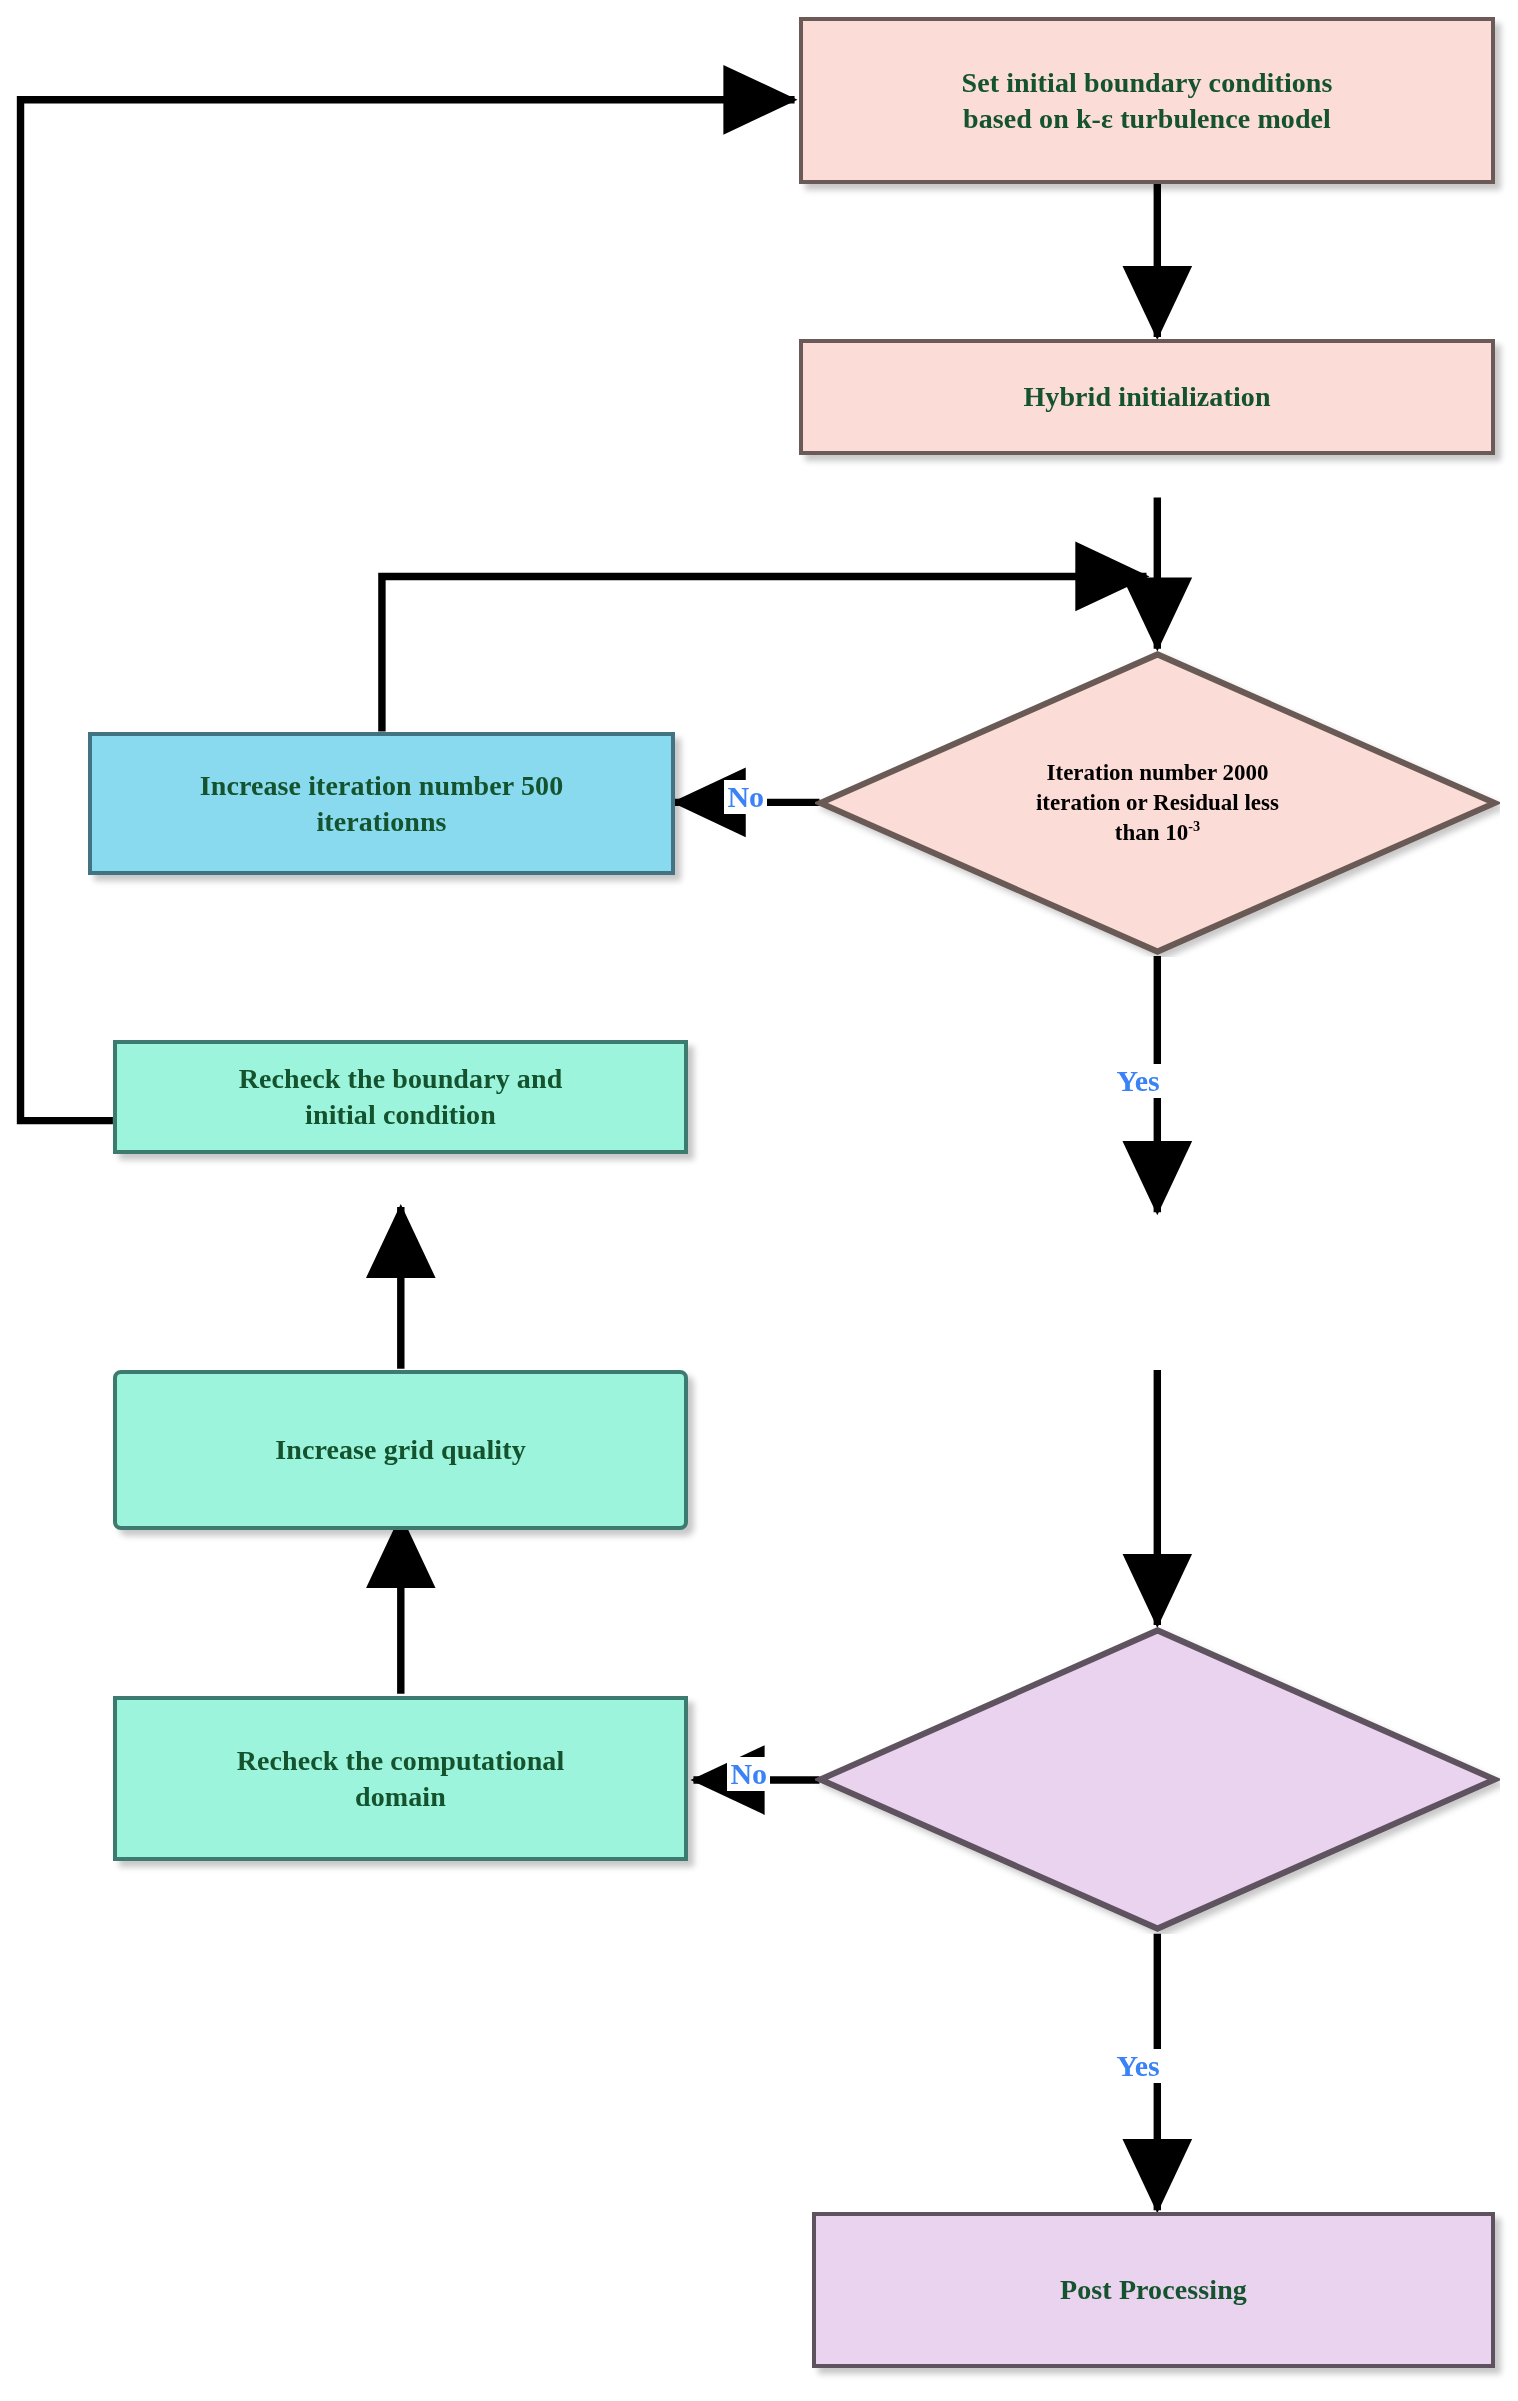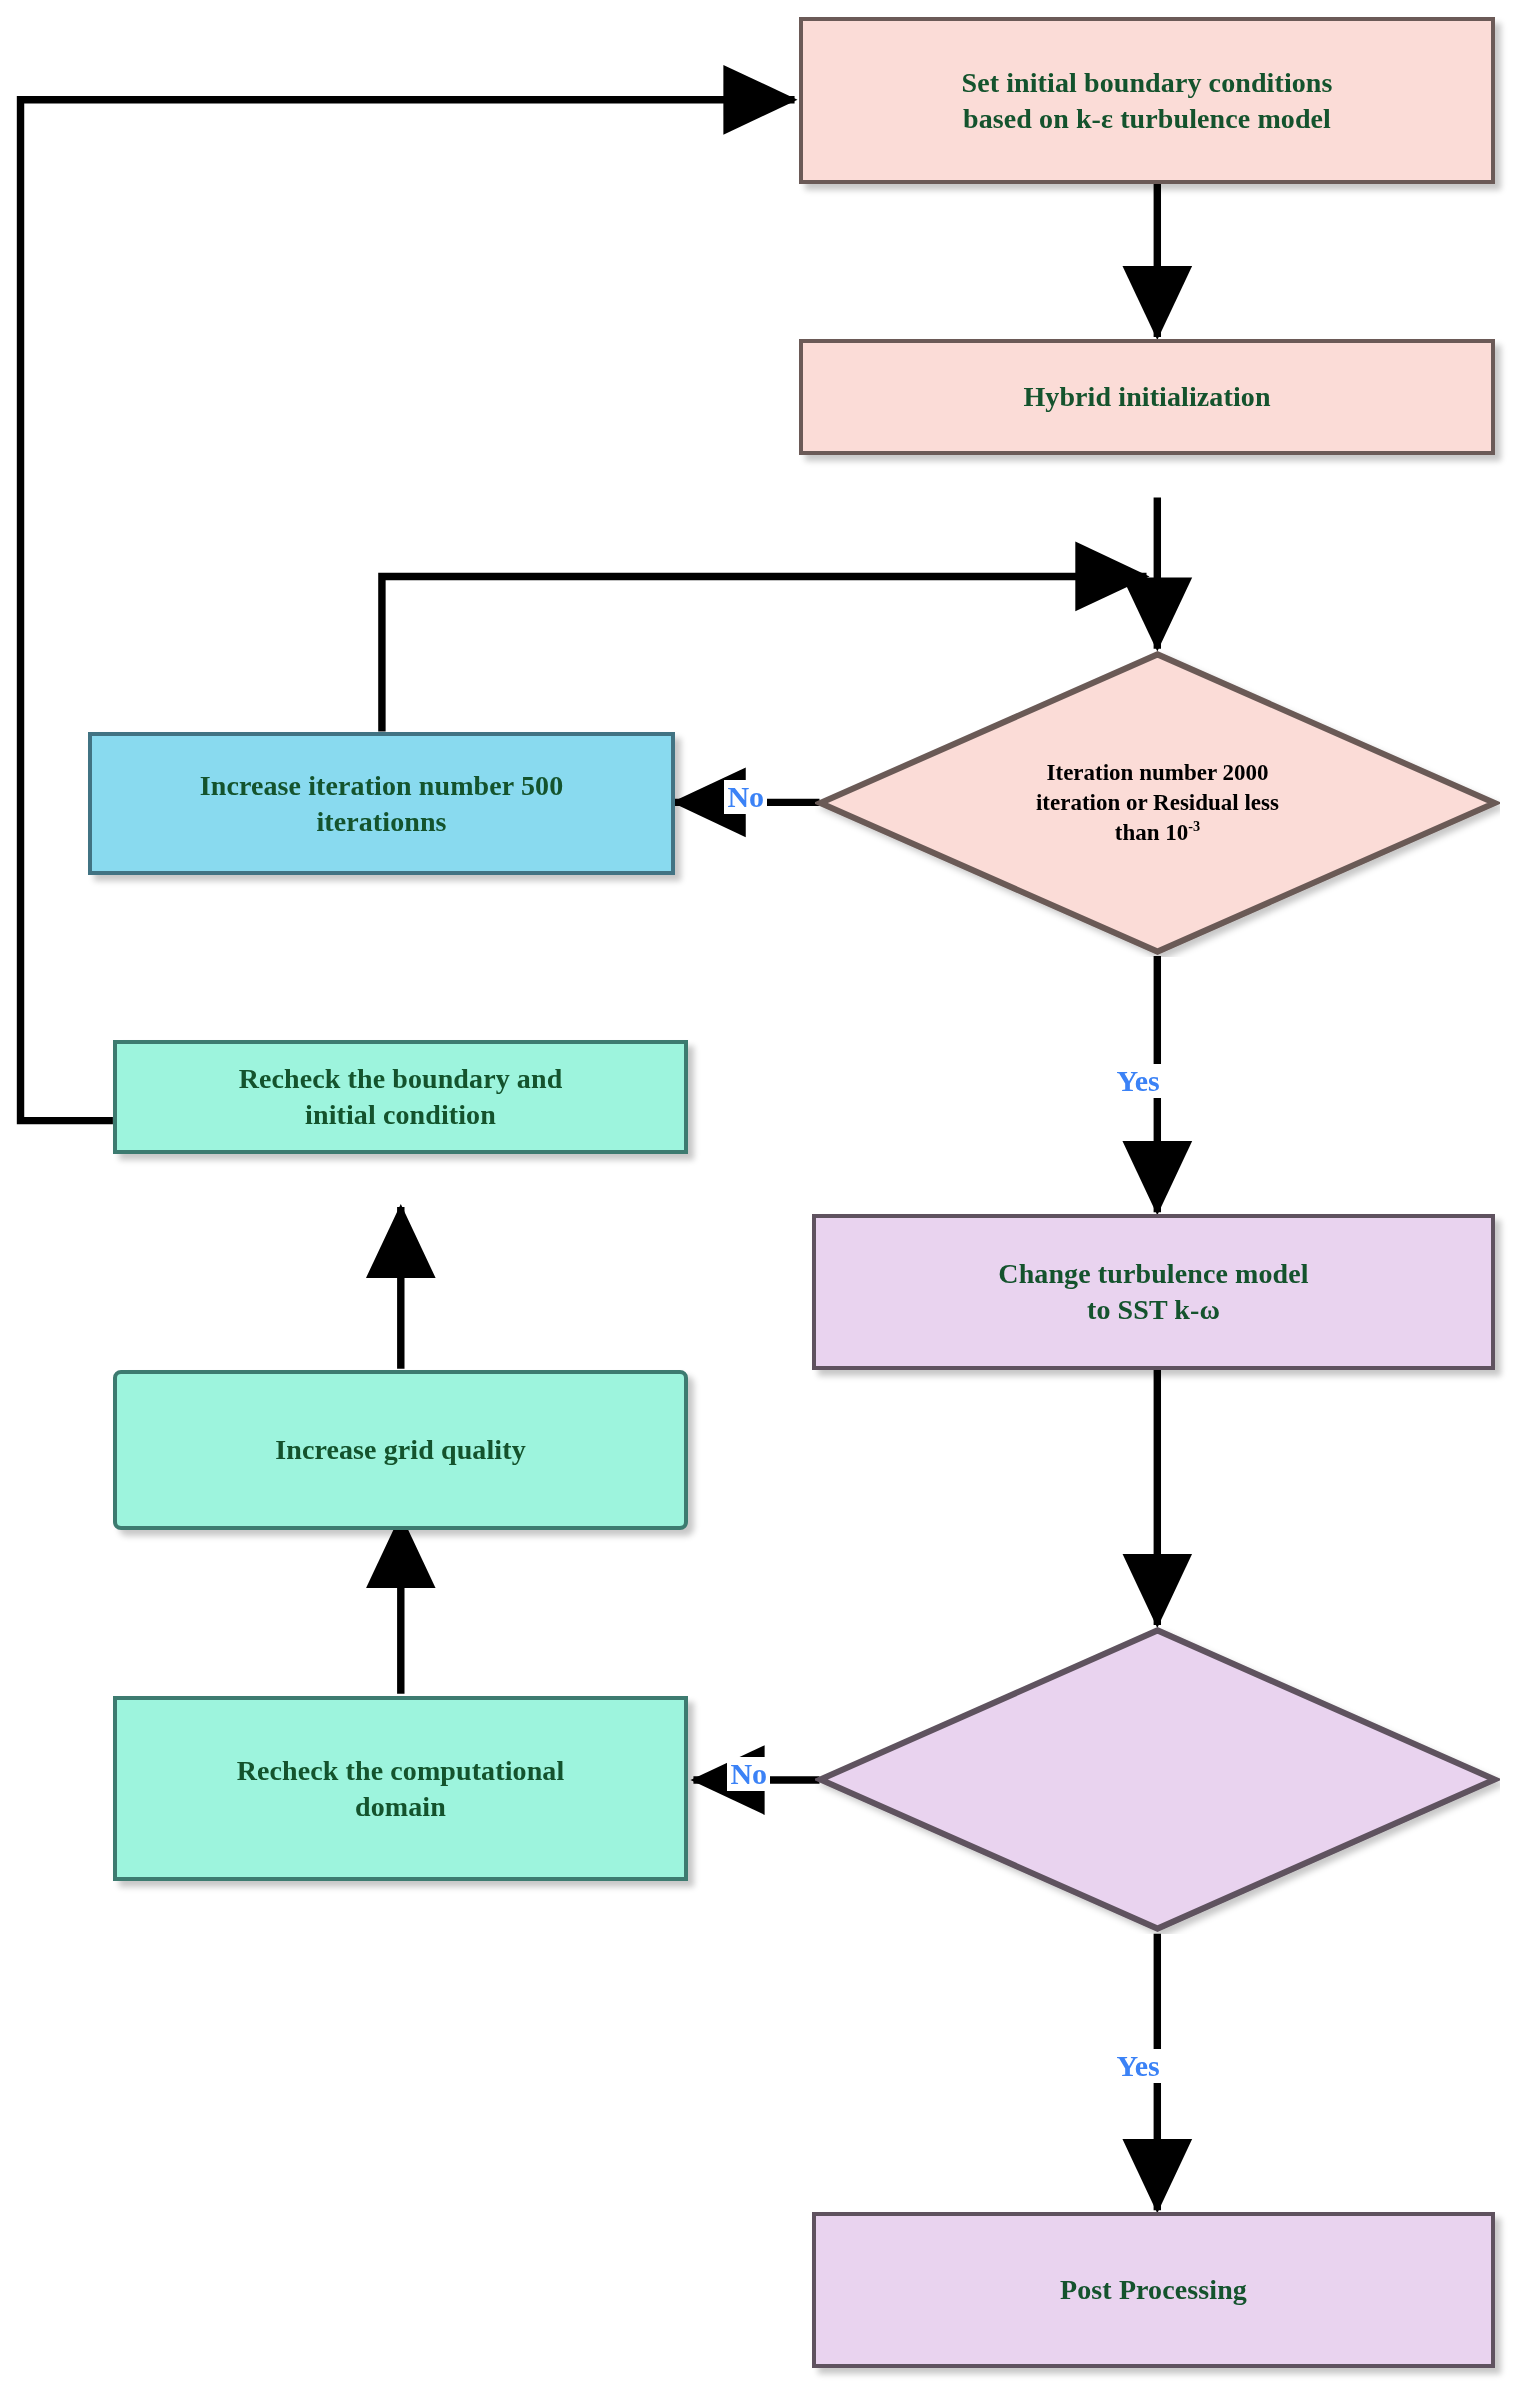--- a/index.html
+++ b/index.html
@@ -181,33 +181,27 @@
       <span>initial condition</span>
     </div>
   </div>
 
   <div class="node rect teal fs-big" style="left:113px; top:1370px; width:575px; height:160px;border-radius:8px;">
     <div class="label">
       <span>Increase  grid quality</span>
     </div>
   </div>
 
-  <div class="node rect teal fs-big" style="left:113px; top:1696px; width:575px; height:185px;">
+  <div class="node rect teal fs-big" style="left:113px; top:1696px; width:575px; height:165px;">
     <div class="label">
       <span>Recheck the computational</span><br>
       <span>domain</span>
     </div>
   </div>
 
-  <div class="node rect purple fs-big" style="left:812px; top:1214px; width:683px; height:156px;">
-    <div class="label">
-      <span>Change turbulence model</span><br>
-      <span>to SST k-ω</span>
-    </div>
-  </div>
 
   <div class="diamond" style="left:815px; top:1625px; width:685px; height:309px;">
     <svg class="dia-shape" viewBox="0 0 1016 458" preserveAspectRatio="none">
       <polygon points="508,8 1008,229 508,450 8,229" fill="#e9d3ef" stroke="#5f525f" stroke-width="9" filter="url(#softshadow)"></polygon>
     </svg>
   </div>
 
   <div class="node rect purple fs-big" style="left:812px; top:2212px; width:683px; height:156px;">
     <div class="label">
       <span>Post Processing</span>

